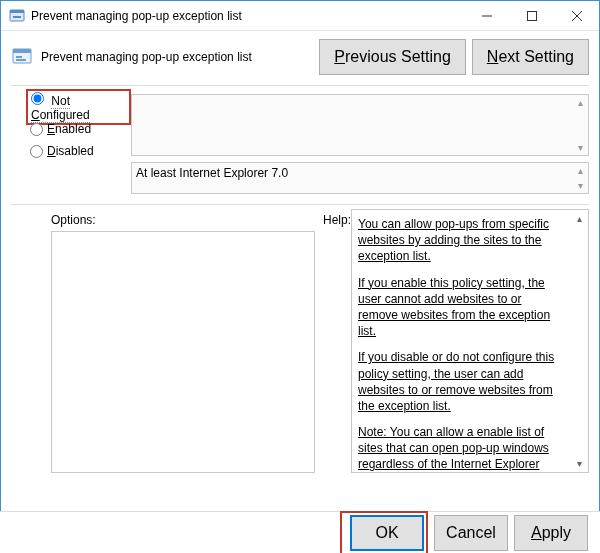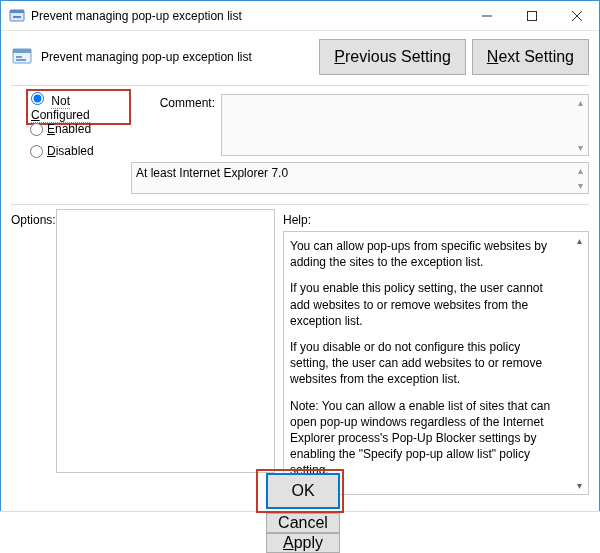--- a/index.html
+++ b/index.html
@@ -135,35 +135,35 @@
     text-align: center;
   }
   .scroll-arrow.up { top: 2px; }
   .scroll-arrow.down { bottom: 2px; }
 
   
   .lower {
     display: flex;
     padding: 4px 10px 0 10px;
   }
-  .lower .col-left { width: 272px; padding-right: 8px; display:flex; flex-direction:row;}
-  .lower .col-right { flex: 1; display:flex; flex-direction:column;}
+  .lower .col-left { width: 272px; padding-right: 8px; display:flex; flex-direction:column;margin-left:40px;}
+  .lower .col-right { flex: 1; display:flex; flex-direction:row;}
   .col-label { margin: 4px 0 4px 0; }
   .panel {
     border: 1px solid #c8c8c8;
     background: #fff;
     flex: 1;
     padding: 6px 6px;
     font-size: 12px;
     line-height: 1.35;
     overflow: hidden;
     position: relative;
   }
   .panel.options { background: #fff; height: 264px;}
-  .panel.help { height: 264px; padding-right: 32px;}
+  .panel.help { height: 264px; padding-right: 32px; text-decoration: underline;}
   .panel.help .scrollbar {
     position:absolute; right:0; top:0; bottom:0; width:17px;
   }
   .panel.help .scrollbar .arr {
     position:absolute; left:0; width:17px; height:17px;
     display:flex;align-items:center;justify-content:center;
     color:#666;font-size:10px;
   }
   .panel.help .scrollbar .arr.up{top:0;}
   .panel.help .scrollbar .arr.down{bottom:0;}
@@ -173,21 +173,20 @@
   .footer {
     position: absolute;
     bottom: 0; left:0; right:0;
     border-top: 1px solid #dcdcdc;
     background:#fff;
     height: 42px;
     display:flex;
     align-items:center;
     justify-content:flex-end;
     padding: 0 12px;
-    flex-direction: column;
   }
   .footer .btn { width: 74px; padding:0; text-align:center; }
   .ok-wrap {
     border: 2px solid #c0392b;
     padding: 2px;
     display:inline-flex;
   }
   .ok-wrap .btn {
     border: 1px solid #0078d7;
     box-shadow: inset 0 0 0 1px #0078d7;
@@ -252,21 +251,20 @@
       <input type="radio" name="state" style="">
       <label><span class="mne">E</span>nabled</label>
     </div>
     <div class="radio-row">
       <input type="radio" name="state" style="">
       <label><span class="mne">D</span>isabled</label>
     </div>
   </div>
   <div class="fields">
     <div class="field-row">
-      <div class="field-label">Comment:</div>
       <div class="field-box">
         <div class="textarea-look"></div>
         <div class="scroll-arrow up">▴</div>
         <div class="scroll-arrow down">▾</div>
       </div>
     </div>
     <div class="field-row">
       <div class="field-box">
         <div class="supported-box">At least Internet Explorer 7.0</div>
         <div class="scroll-arrow up">▴</div>

